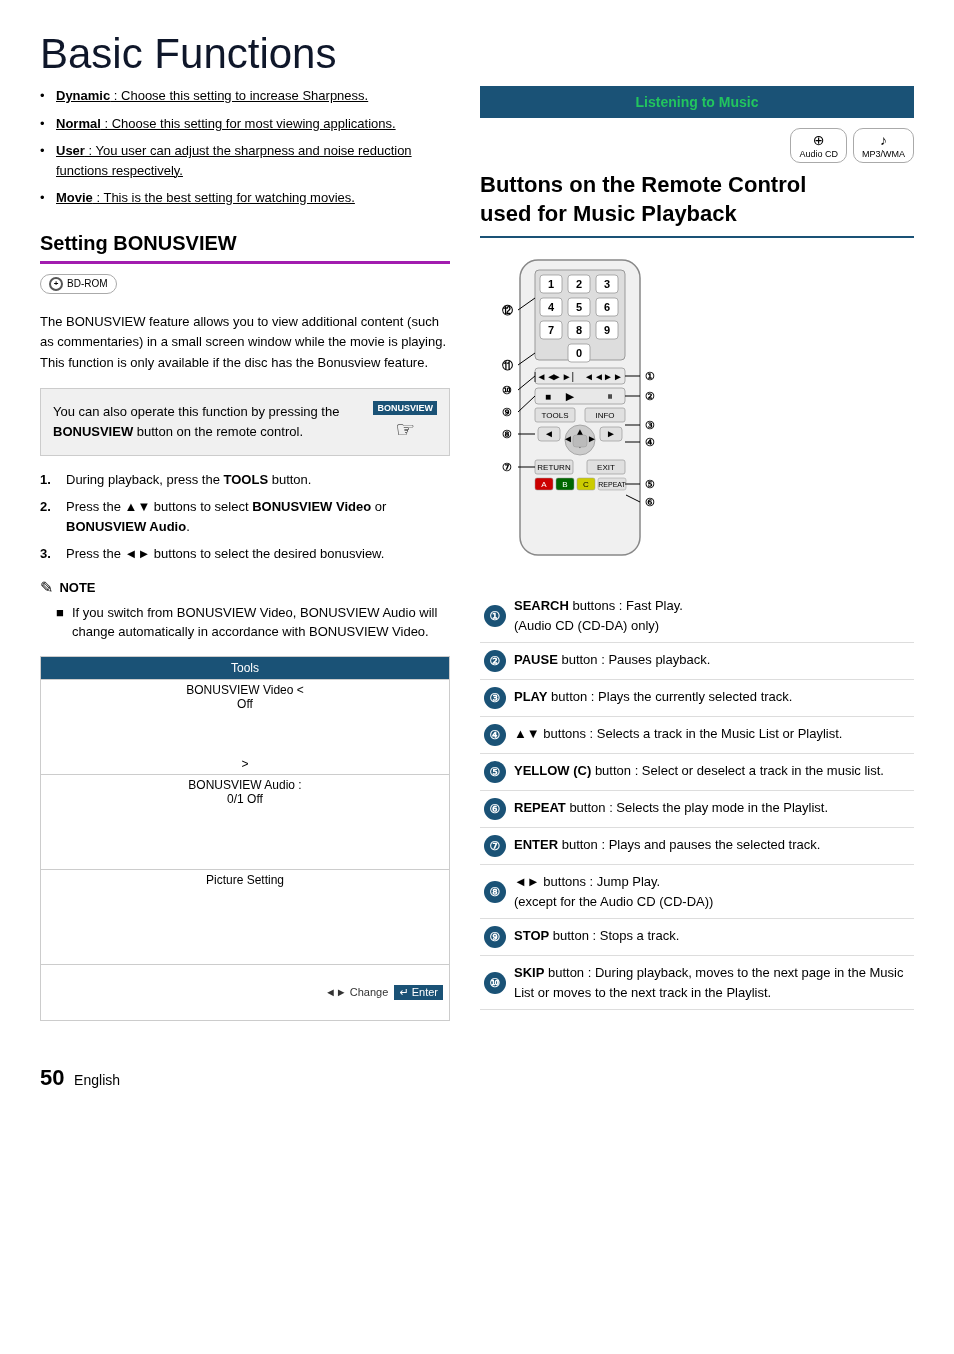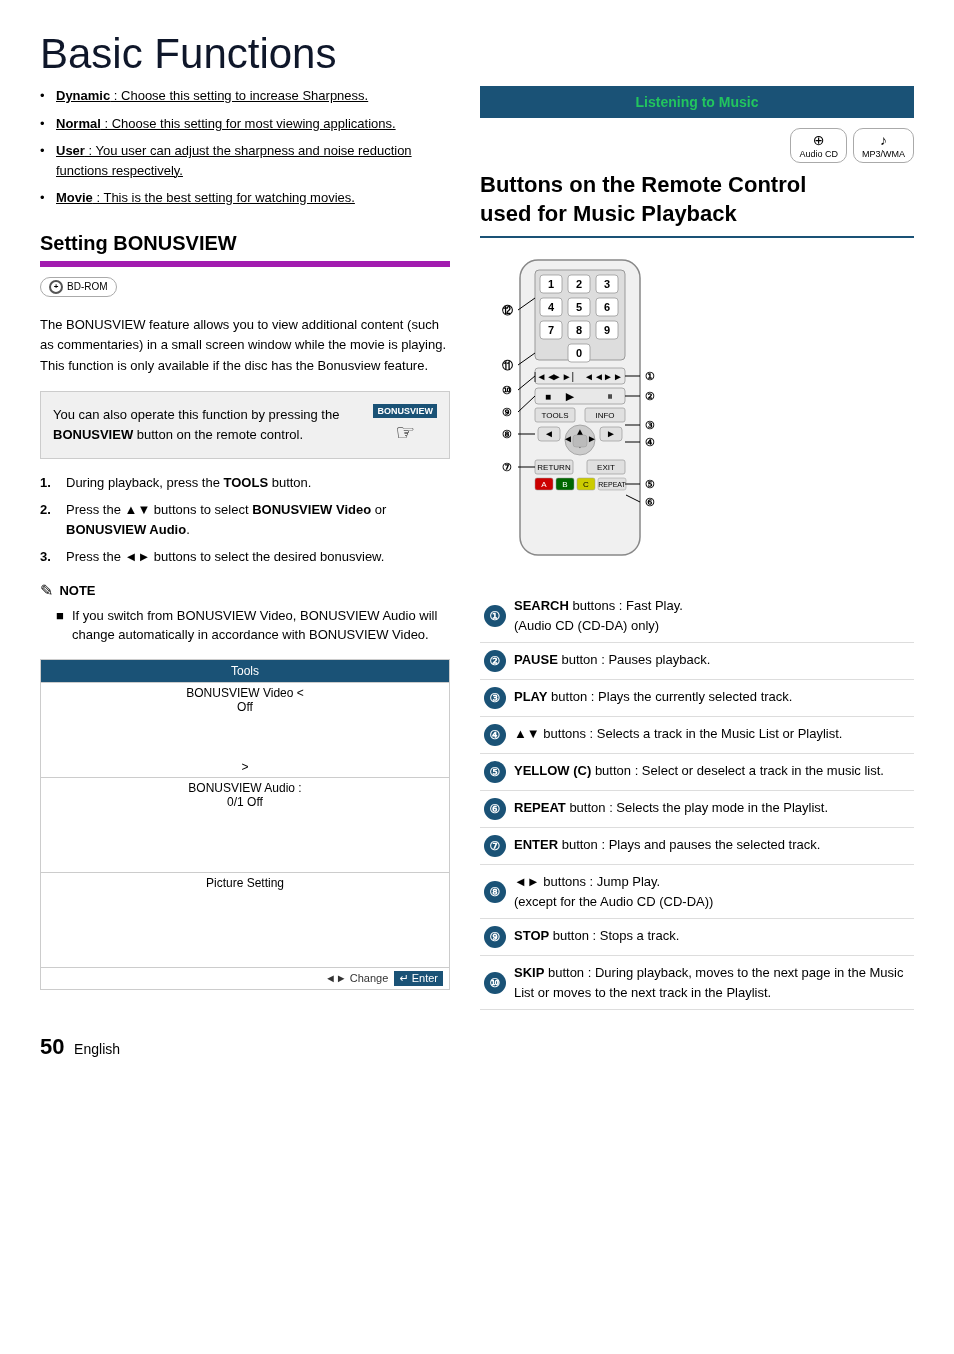--- a/index.html
+++ b/index.html
@@ -44,21 +44,21 @@
     .bullet-list li::before {
       content: "•";
       position: absolute;
       left: 0;
     }
     .bold { font-weight: bold; }
     .section-title {
       font-size: 20px;
       font-weight: bold;
       margin-bottom: 10px;
-      border-bottom: 6px solid #a21caf;
+      border-bottom: 3px solid #a21caf;
       padding-bottom: 6px;
     }
     .bd-rom-badge {
       display: inline-flex;
       align-items: center;
       border: 1px solid #aaa;
       border-radius: 12px;
       padding: 2px 8px;
       font-size: 10px;
       margin-bottom: 10px;
@@ -170,21 +170,21 @@
       padding: 3px 6px;
       justify-content: space-between;
       align-items: center;
       flex-direction: column;
     }
     .tools-table .tools-row .label { flex: 1; }
     .tools-table .tools-row .value { flex: 0 0 60px; text-align: center; }
     .tools-table .tools-row .arrow { flex: 0 0 14px; text-align: right; }
     .tools-table .tools-footer {
       border-top: 1px solid #ccc;
-      padding: 3px 6px;
+      padding: 20px 6px;
       text-align: right;
       font-size: 11px;
       color: #333;
     }
     .tools-footer-selected {
       background: #1a5276;
       color: #fff;
       display: inline-block;
       padding: 1px 5px;
     }

